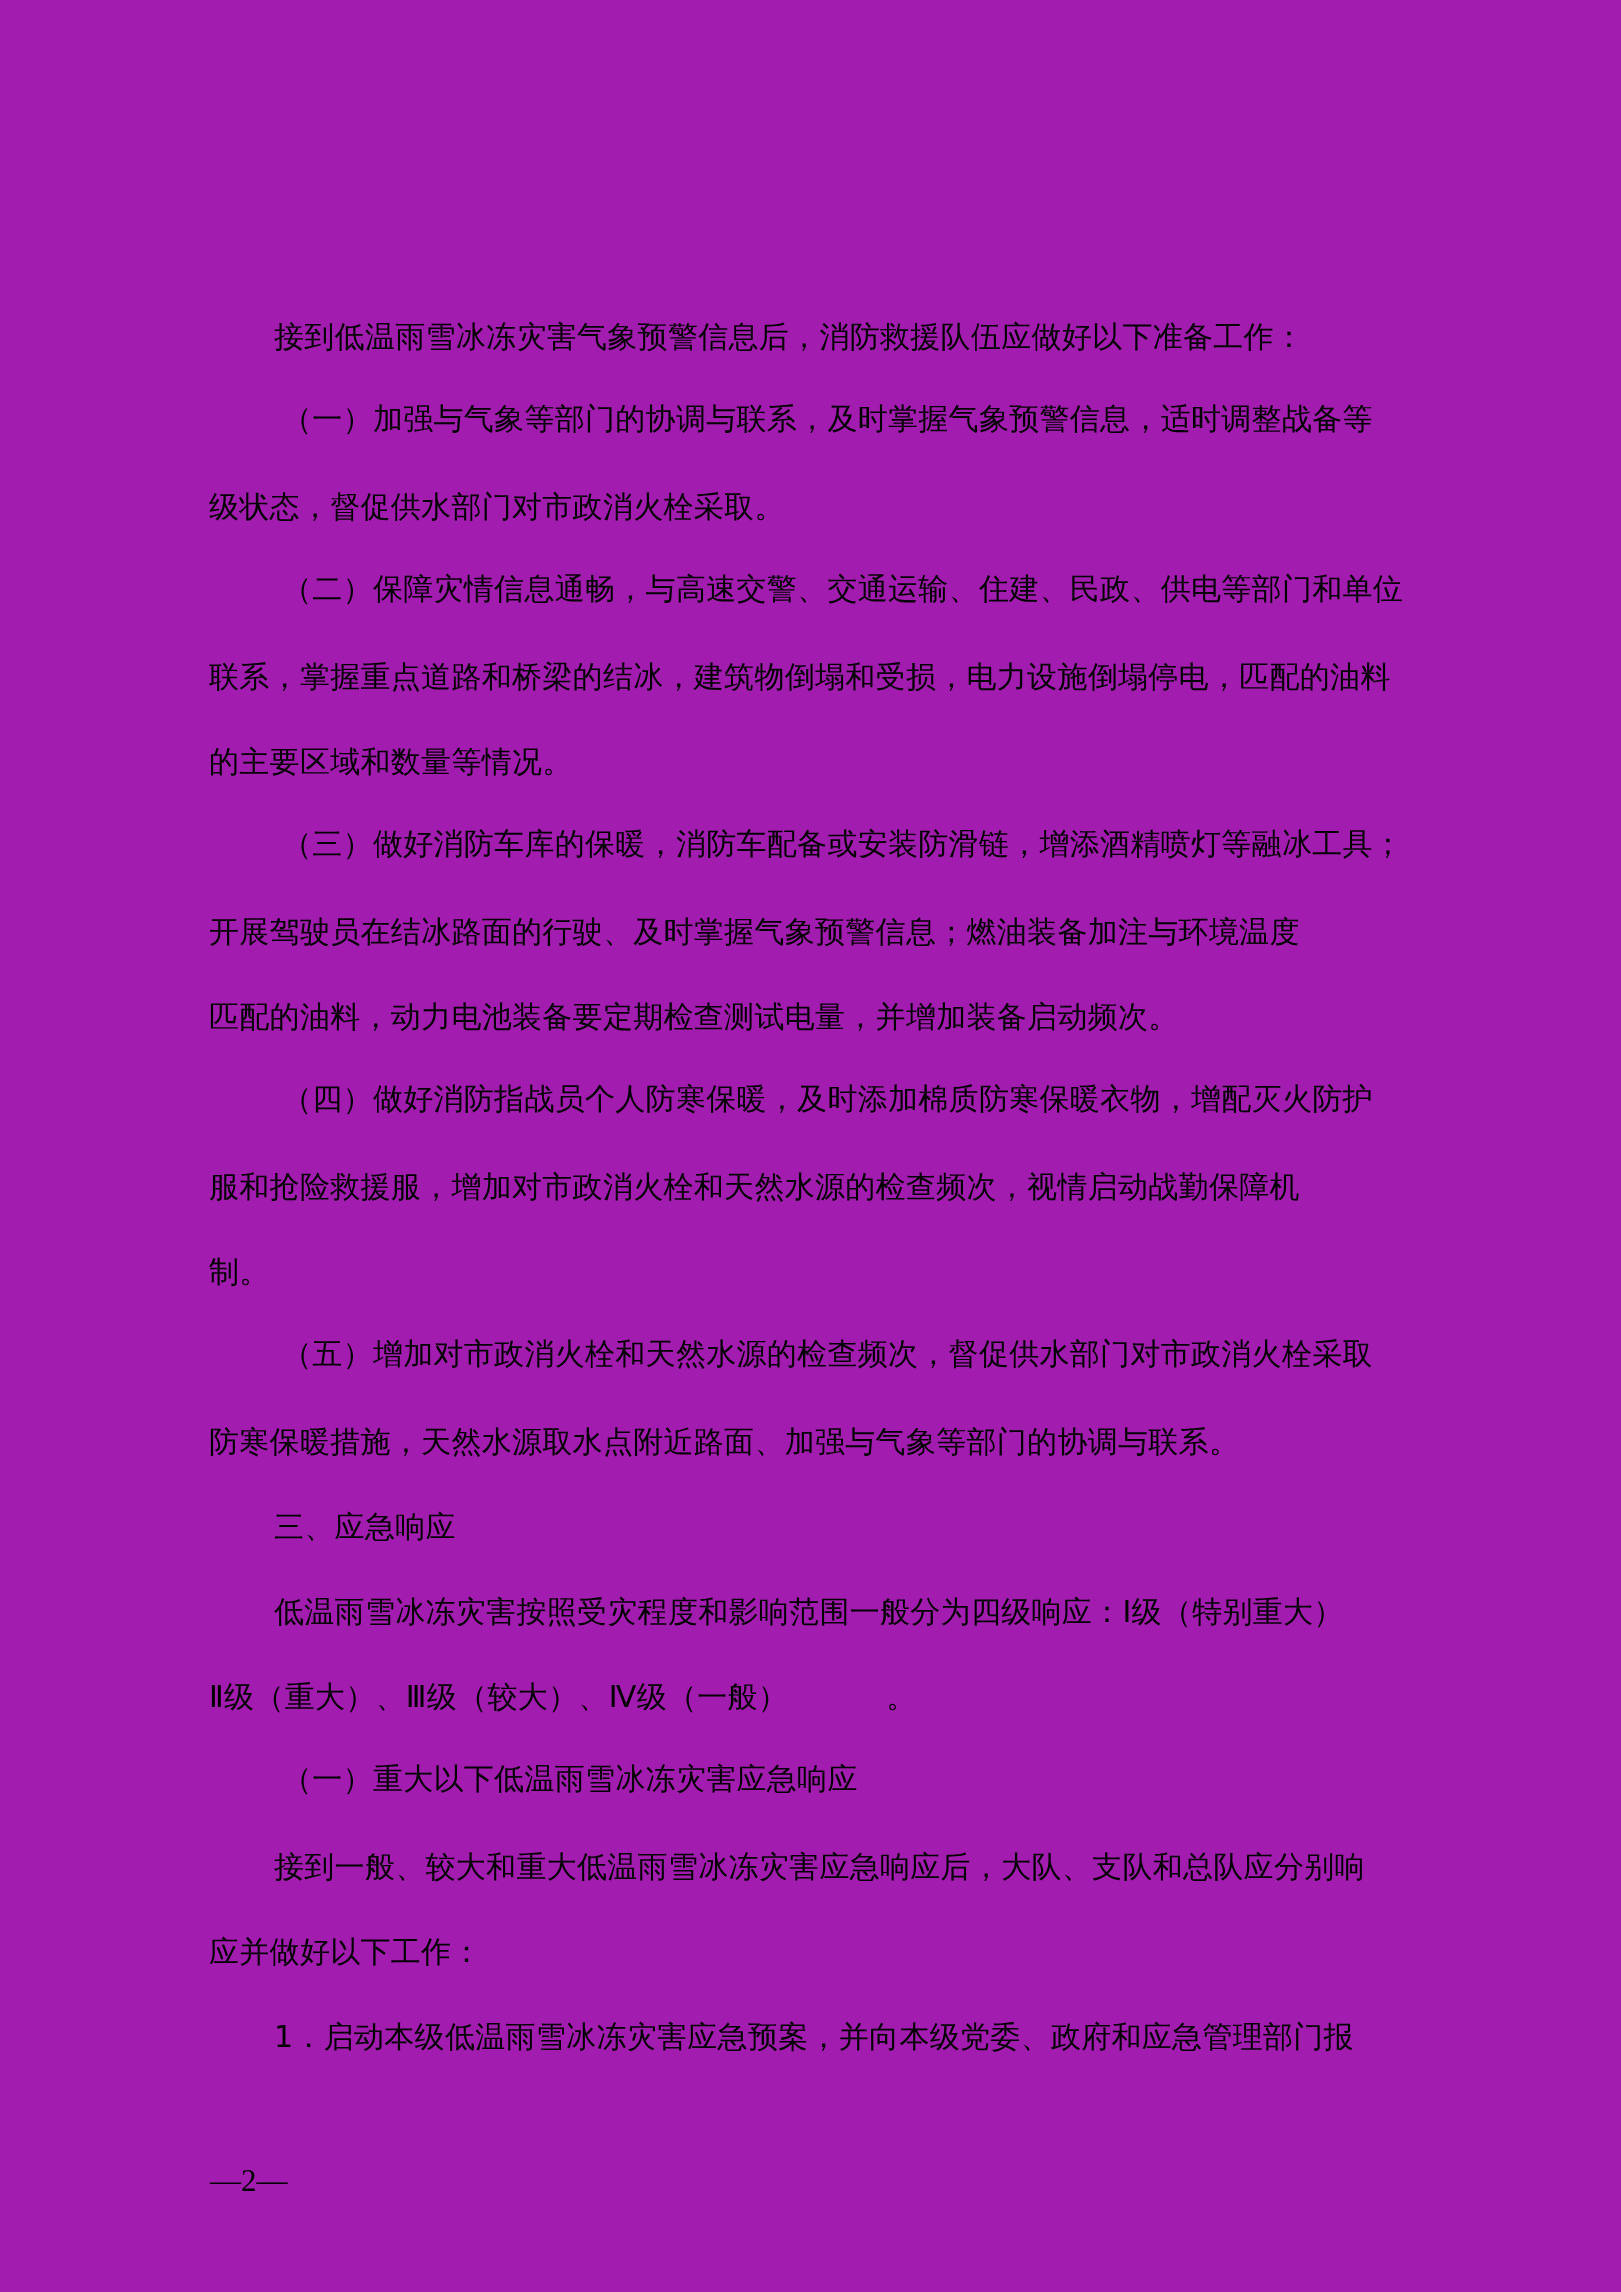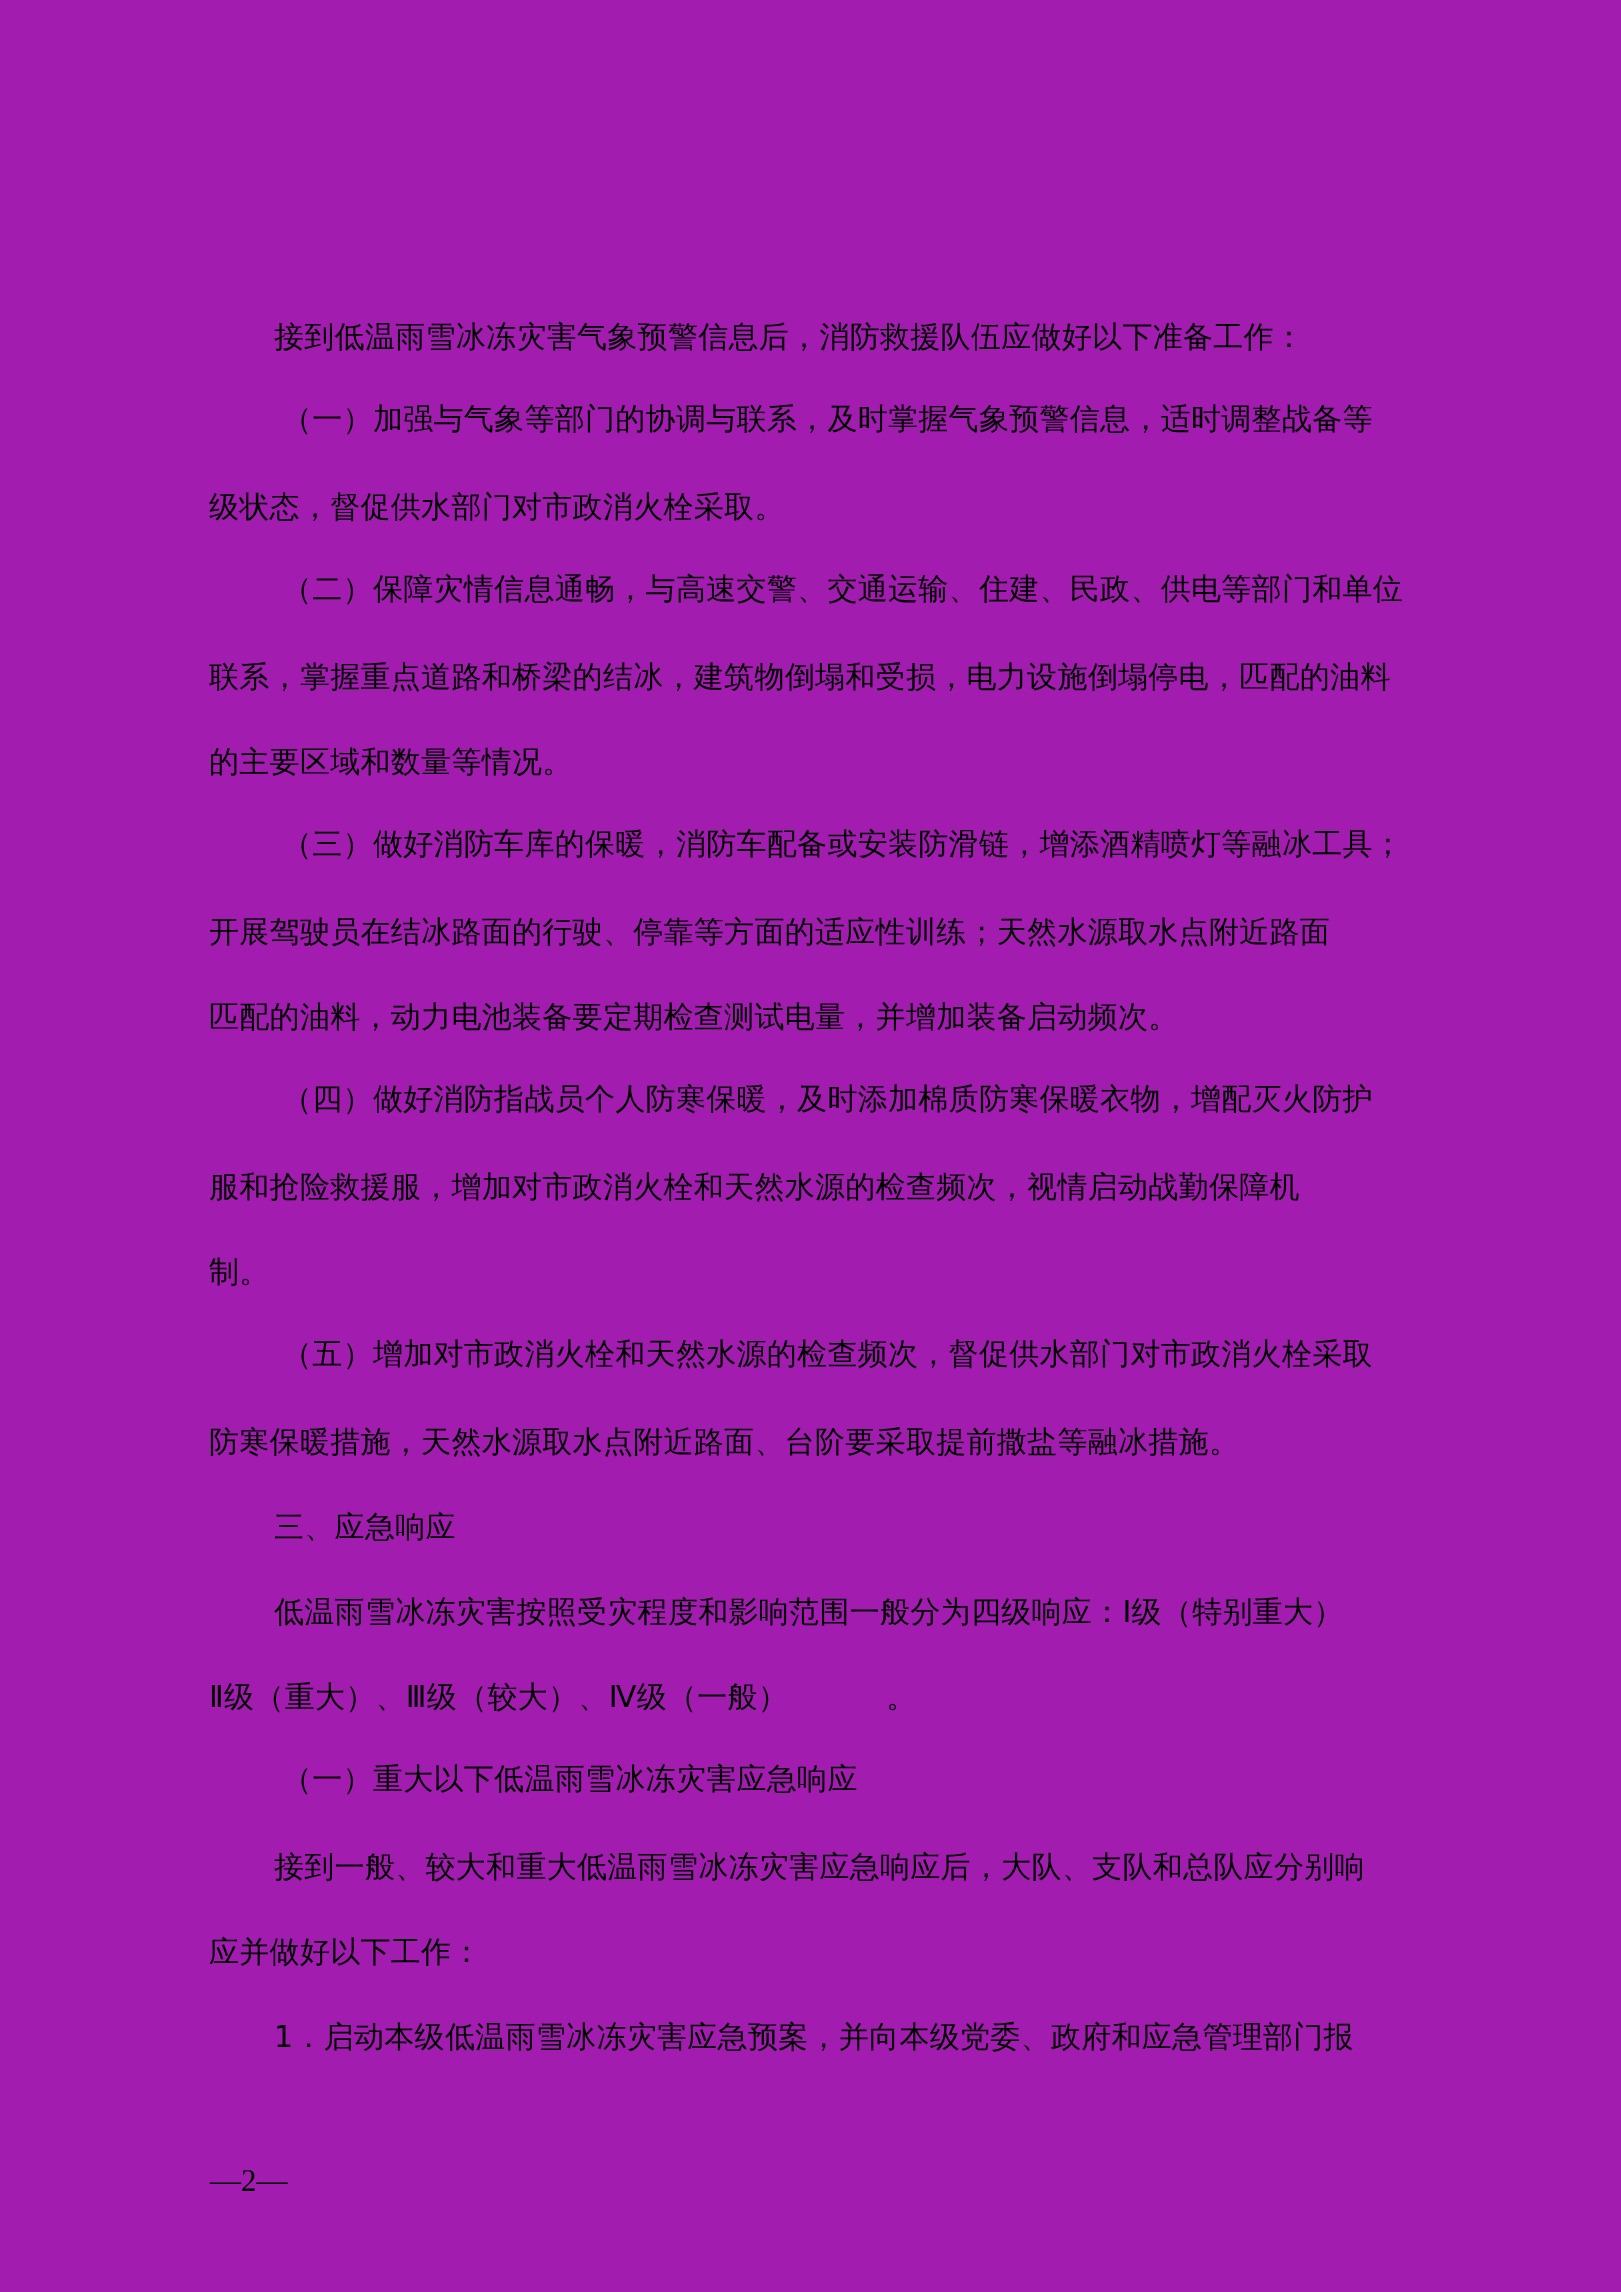--- a/index.html
+++ b/index.html
@@ -54,27 +54,27 @@
 
 <div class="page">
   <div class="body-text">
     <div class="line indent">接到低温雨雪冰冻灾害气象预警信息后，消防救援队伍应做好以下准备工作：</div>
     <div class="line indent-paren">（一）加强与气象等部门的协调与联系，及时掌握气象预警信息，适时调整战备等</div>
     <div class="line">级状态，督促供水部门对市政消火栓采取。</div>
     <div class="line indent-paren">（二）保障灾情信息通畅，与高速交警、交通运输、住建、民政、供电等部门和单位</div>
     <div class="line">联系，掌握重点道路和桥梁的结冰，建筑物倒塌和受损，电力设施倒塌停电，匹配的油料</div>
     <div class="line">的主要区域和数量等情况。</div>
     <div class="line indent-paren">（三）做好消防车库的保暖，消防车配备或安装防滑链，增添酒精喷灯等融冰工具；</div>
-    <div class="line">开展驾驶员在结冰路面的行驶、停靠等方面的适应性训练；天然水源取水点附近路面</div>
+    <div class="line">开展驾驶员在结冰路面的行驶、及时掌握气象预警信息；燃油装备加注与环境温度</div>
     <div class="line">匹配的油料，动力电池装备要定期检查测试电量，并增加装备启动频次。</div>
     <div class="line indent-paren">（四）做好消防指战员个人防寒保暖，及时添加棉质防寒保暖衣物，增配灭火防护</div>
     <div class="line">服和抢险救援服，增加对市政消火栓和天然水源的检查频次，视情启动战勤保障机</div>
     <div class="line">制。</div>
     <div class="line indent-paren">（五）增加对市政消火栓和天然水源的检查频次，督促供水部门对市政消火栓采取</div>
-    <div class="line">防寒保暖措施，天然水源取水点附近路面、台阶要采取提前撒盐等融冰措施。</div>
+    <div class="line">防寒保暖措施，天然水源取水点附近路面、加强与气象等部门的协调与联系。</div>
     <div class="line indent">三、应急响应</div>
     <div class="line indent">低温雨雪冰冻灾害按照受灾程度和影响范围一般分为四级响应：Ⅰ级（特别重大）</div>
     <div class="line"><span>Ⅱ级（重大）、Ⅲ级（较大）、Ⅳ级（一般）</span><span class="gap-dot"></span><span>。</span></div>
     <div class="line indent-paren">（一）重大以下低温雨雪冰冻灾害应急响应</div>
     <div class="line indent">接到一般、较大和重大低温雨雪冰冻灾害应急响应后，大队、支队和总队应分别响</div>
     <div class="line">应并做好以下工作：</div>
     <div class="line indent">1．启动本级低温雨雪冰冻灾害应急预案，并向本级党委、政府和应急管理部门报</div>
   </div>
 
   <div class="page-number">—2—</div>

